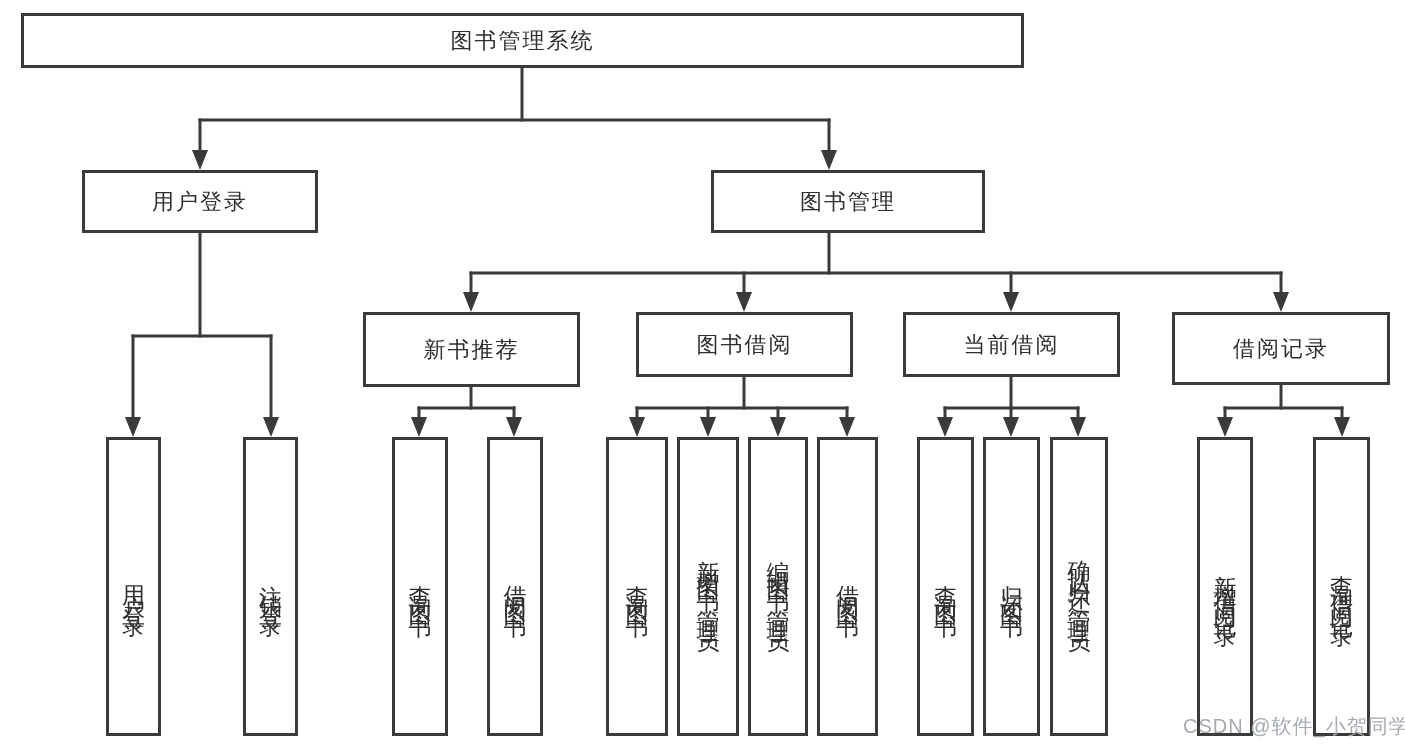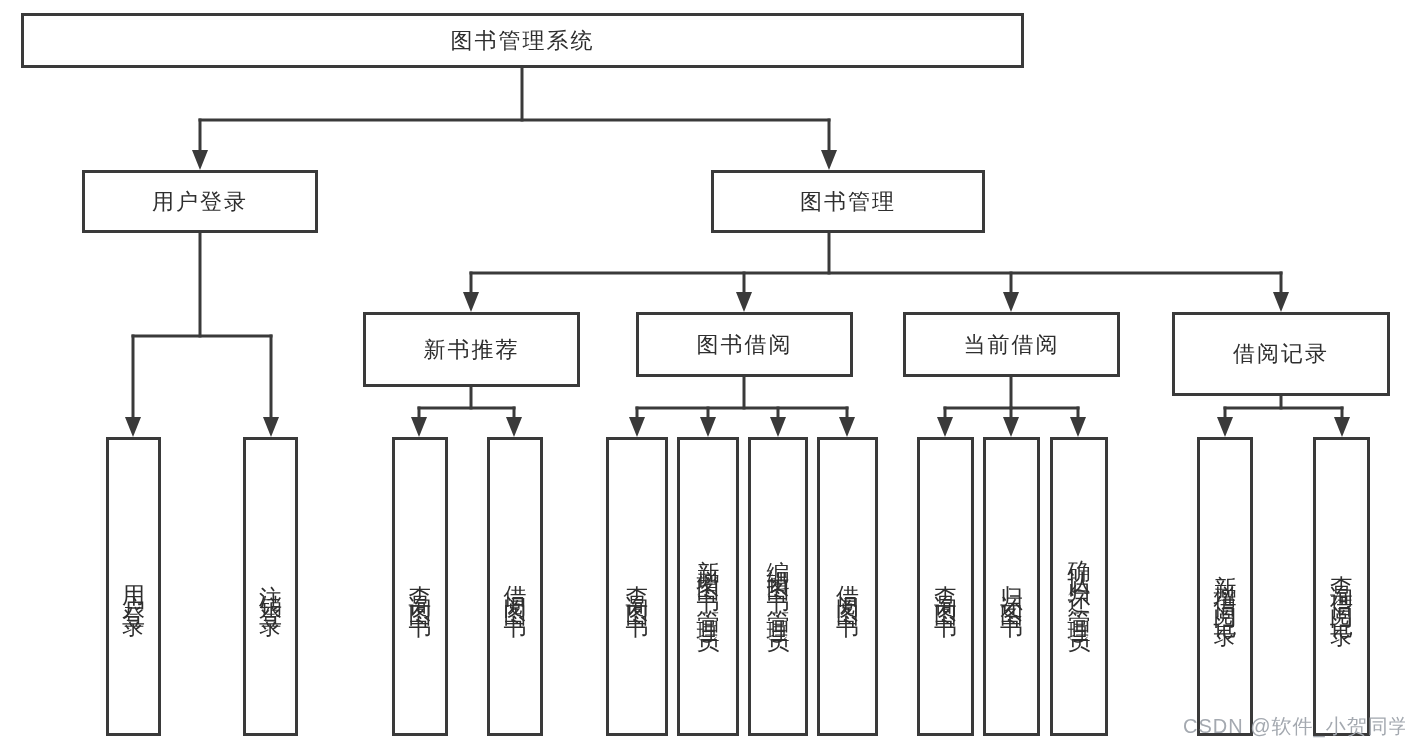--- a/index.html
+++ b/index.html
@@ -143,21 +143,21 @@
 
   <div class="box" style="left:363px;top:312px;width:217px;height:75px">
     <span class="hlabel">新书推荐</span>
   </div>
   <div class="box" style="left:636px;top:312px;width:217px;height:65px">
     <span class="hlabel">图书借阅</span>
   </div>
   <div class="box" style="left:903px;top:312px;width:217px;height:65px">
     <span class="hlabel">当前借阅</span>
   </div>
-  <div class="box" style="left:1172px;top:312px;width:218px;height:84px">
+  <div class="box" style="left:1172px;top:312px;width:218px;height:73px">
     <span class="hlabel">借阅记录</span>
   </div>
 
   <div class="box leaf" style="left:106px;top:437px;width:55px;height:299px">
     <span class="vlabel">用户登录</span>
   </div>
   <div class="box leaf" style="left:243px;top:437px;width:55px;height:299px">
     <span class="vlabel">注销登录</span>
   </div>
   <div class="box leaf" style="left:392px;top:437px;width:56px;height:299px">

